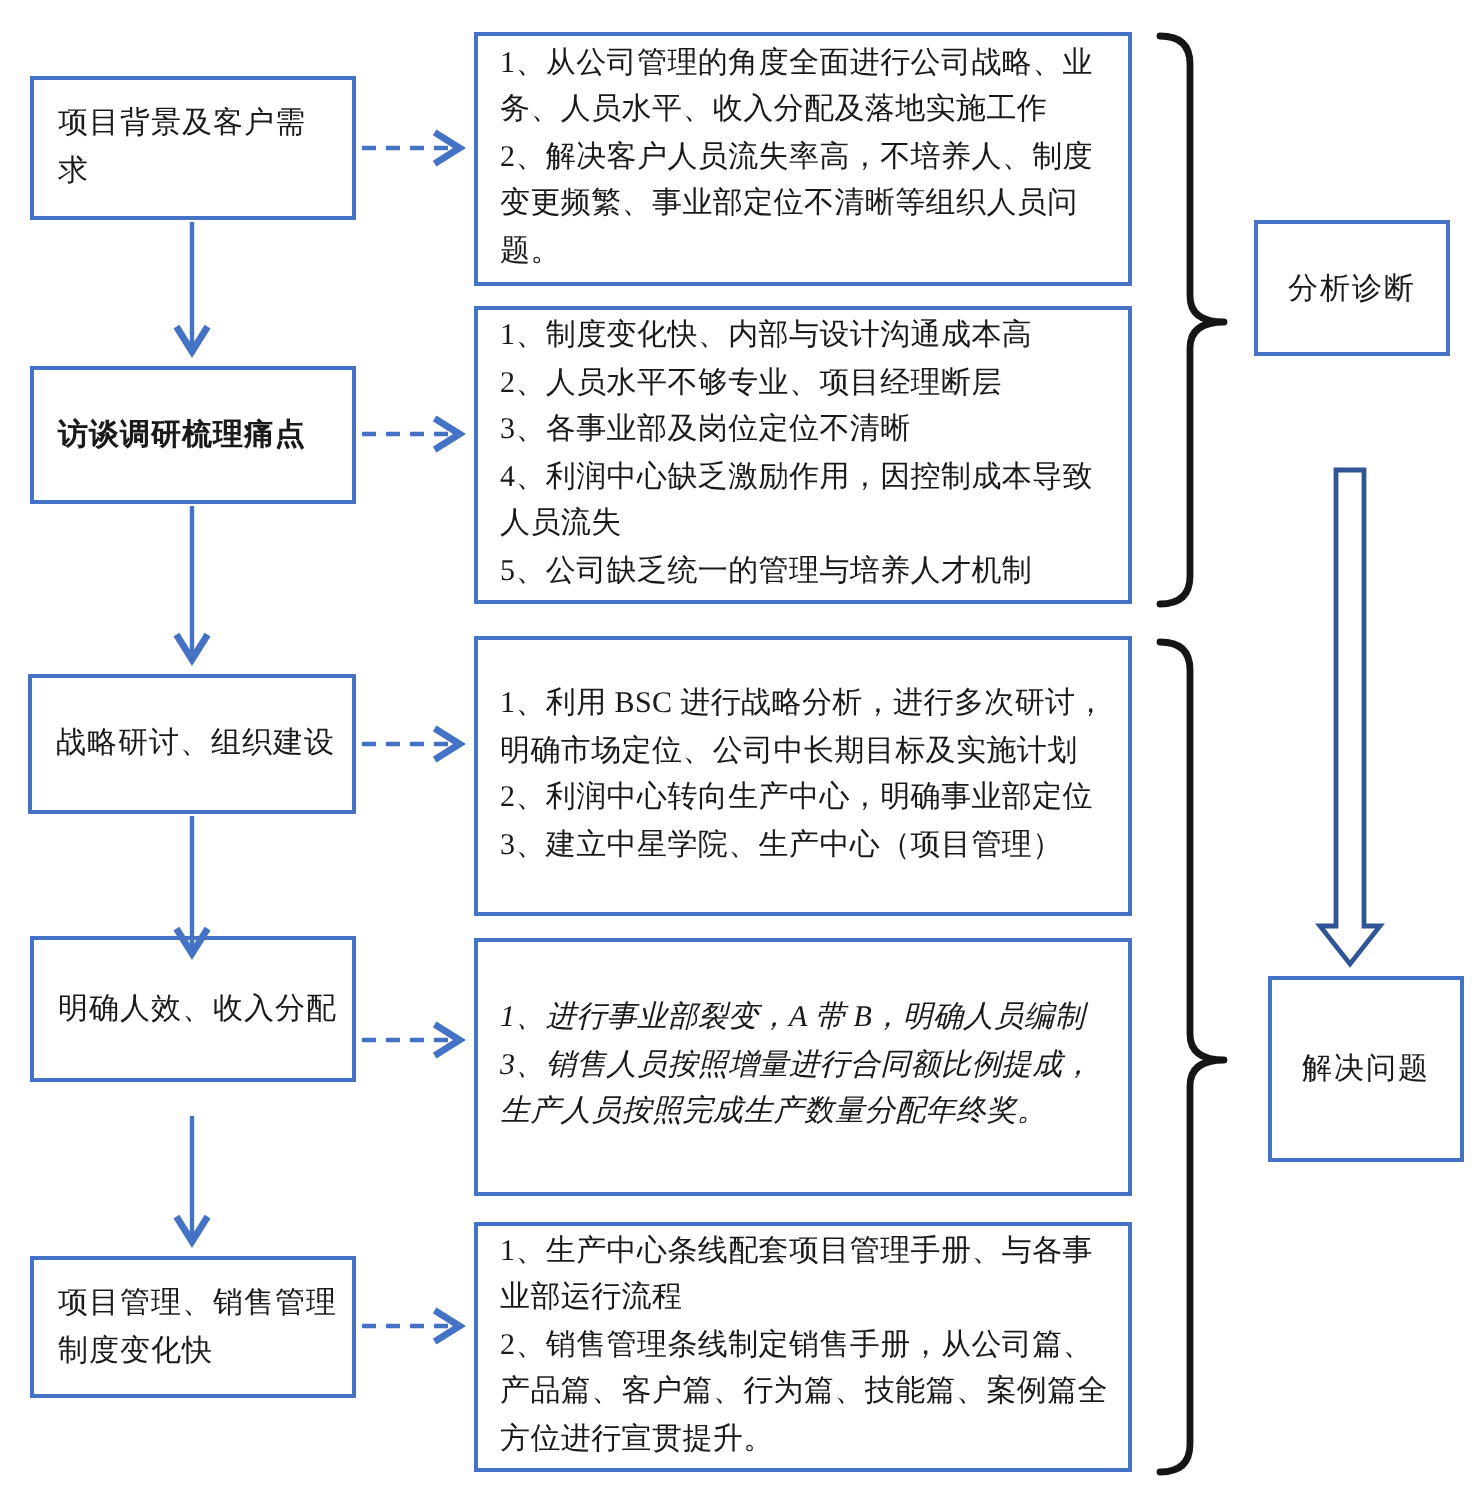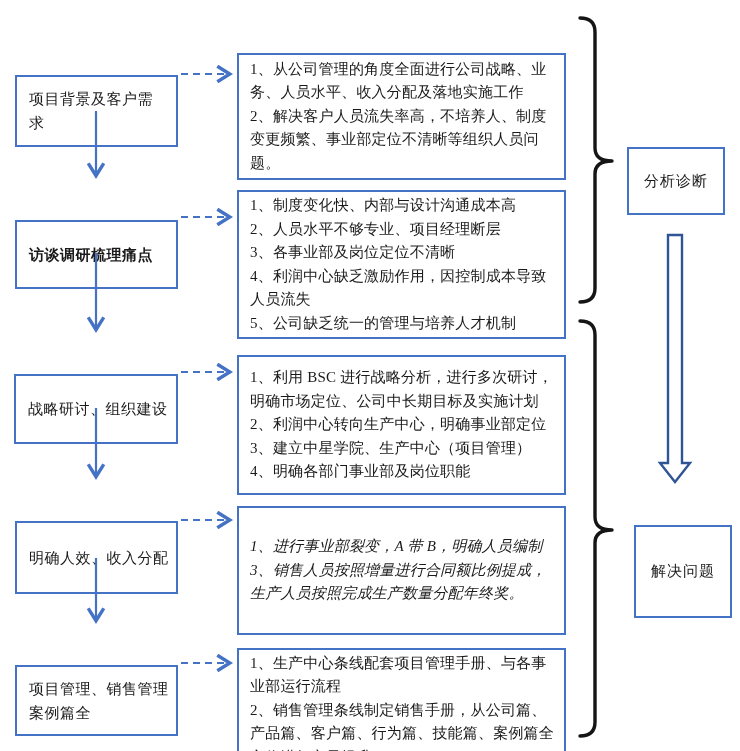--- a/index.html
+++ b/index.html
@@ -11,21 +11,20 @@
   }
   html,body{margin:0;padding:0;background:#ffffff;}
   body{
     width:740px;height:751px;position:relative;overflow:hidden;
     font-family:"Liberation Serif","DejaVu Serif",serif;
     color:var(--text);
   }
   .box{
     position:absolute;box-sizing:border-box;background:#ffffff;
     border:2.5px solid var(--box-border);
-    margin-top:37px;
   }
   .step-box{
     display:flex;align-items:center;
     font-size:15px;line-height:24px;letter-spacing:0.5px;
     padding:4px 6px 4px 12px;white-space:pre-line;
   }
   .detail-box{
     display:flex;flex-direction:column;justify-content:center;
     font-size:15px;line-height:23.5px;letter-spacing:0.2px;
     padding:3px 6px 3px 11px;
@@ -38,21 +37,21 @@
   svg.overlay{position:absolute;left:0;top:0;pointer-events:none;}
   .connector{stroke:var(--connector);stroke-width:2.2;fill:none;}
   .connector.dashed{stroke-dasharray:7 5;}
   .brace-path{stroke:var(--brace);stroke-width:3.4;fill:none;stroke-linecap:round;stroke-linejoin:round;}
   .block-arrow{stroke:var(--block-arrow);stroke-width:2.4;fill:#ffffff;stroke-linejoin:miter;}
 
   
   #step1{left:15px;top:38px;width:163px;height:72px;}
   #step2{left:15px;top:183px;width:163px;height:69px;font-weight:bold;}
   #step3{left:14px;top:337px;width:164px;height:70px;}
-  #step4{left:15px;top:484px;width:163px;height:73px;}
+  #step4{left:15px;top:468px;width:163px;height:73px;}
   #step5{left:15px;top:628px;width:163px;height:71px;}
 
   
   #detail1{left:237px;top:16px;width:329px;height:127px;}
   #detail2{left:237px;top:153px;width:329px;height:149px;}
   #detail3{left:237px;top:318px;width:329px;height:140px;}
   #detail4{left:237px;top:469px;width:329px;height:129px;font-style:italic;}
   #detail5{left:237px;top:611px;width:329px;height:125px;}
 
   
@@ -70,21 +69,21 @@
   <span>访谈调研梳理痛点</span>
 </div>
 <div class="box step-box" id="step3">
   <span>战略研讨、组织建设</span>
 </div>
 <div class="box step-box" id="step4">
   <span>明确人效、收入分配</span>
 </div>
 <div class="box step-box" id="step5">
   <span>项目管理、销售管理
-案例篇全</span>
+制度变化快</span>
 </div>
 
 <div class="box detail-box" id="detail1">
   <div class="detail-item">1、从公司管理的角度全面进行公司战略、业
 务、人员水平、收入分配及落地实施工作</div>
   <div class="detail-item">2、解决客户人员流失率高，不培养人、制度
 变更频繁、事业部定位不清晰等组织人员问
 题。</div>
 </div>
 <div class="box detail-box" id="detail2">
@@ -93,21 +92,20 @@
   <div class="detail-item">3、各事业部及岗位定位不清晰</div>
   <div class="detail-item">4、利润中心缺乏激励作用，因控制成本导致
 人员流失</div>
   <div class="detail-item">5、公司缺乏统一的管理与培养人才机制</div>
 </div>
 <div class="box detail-box" id="detail3">
   <div class="detail-item">1、利用 BSC 进行战略分析，进行多次研讨，
 明确市场定位、公司中长期目标及实施计划</div>
   <div class="detail-item">2、利润中心转向生产中心，明确事业部定位</div>
   <div class="detail-item">3、建立中星学院、生产中心（项目管理）</div>
-  <div class="detail-item">4、明确各部门事业部及岗位职能</div>
 </div>
 <div class="box detail-box" id="detail4">
   <div class="detail-item">1、进行事业部裂变，A 带 B，明确人员编制</div>
   <div class="detail-item">3、销售人员按照增量进行合同额比例提成，
 生产人员按照完成生产数量分配年终奖。</div>
 </div>
 <div class="box detail-box" id="detail5">
   <div class="detail-item">1、生产中心条线配套项目管理手册、与各事
 业部运行流程</div>
   <div class="detail-item">2、销售管理条线制定销售手册，从公司篇、

